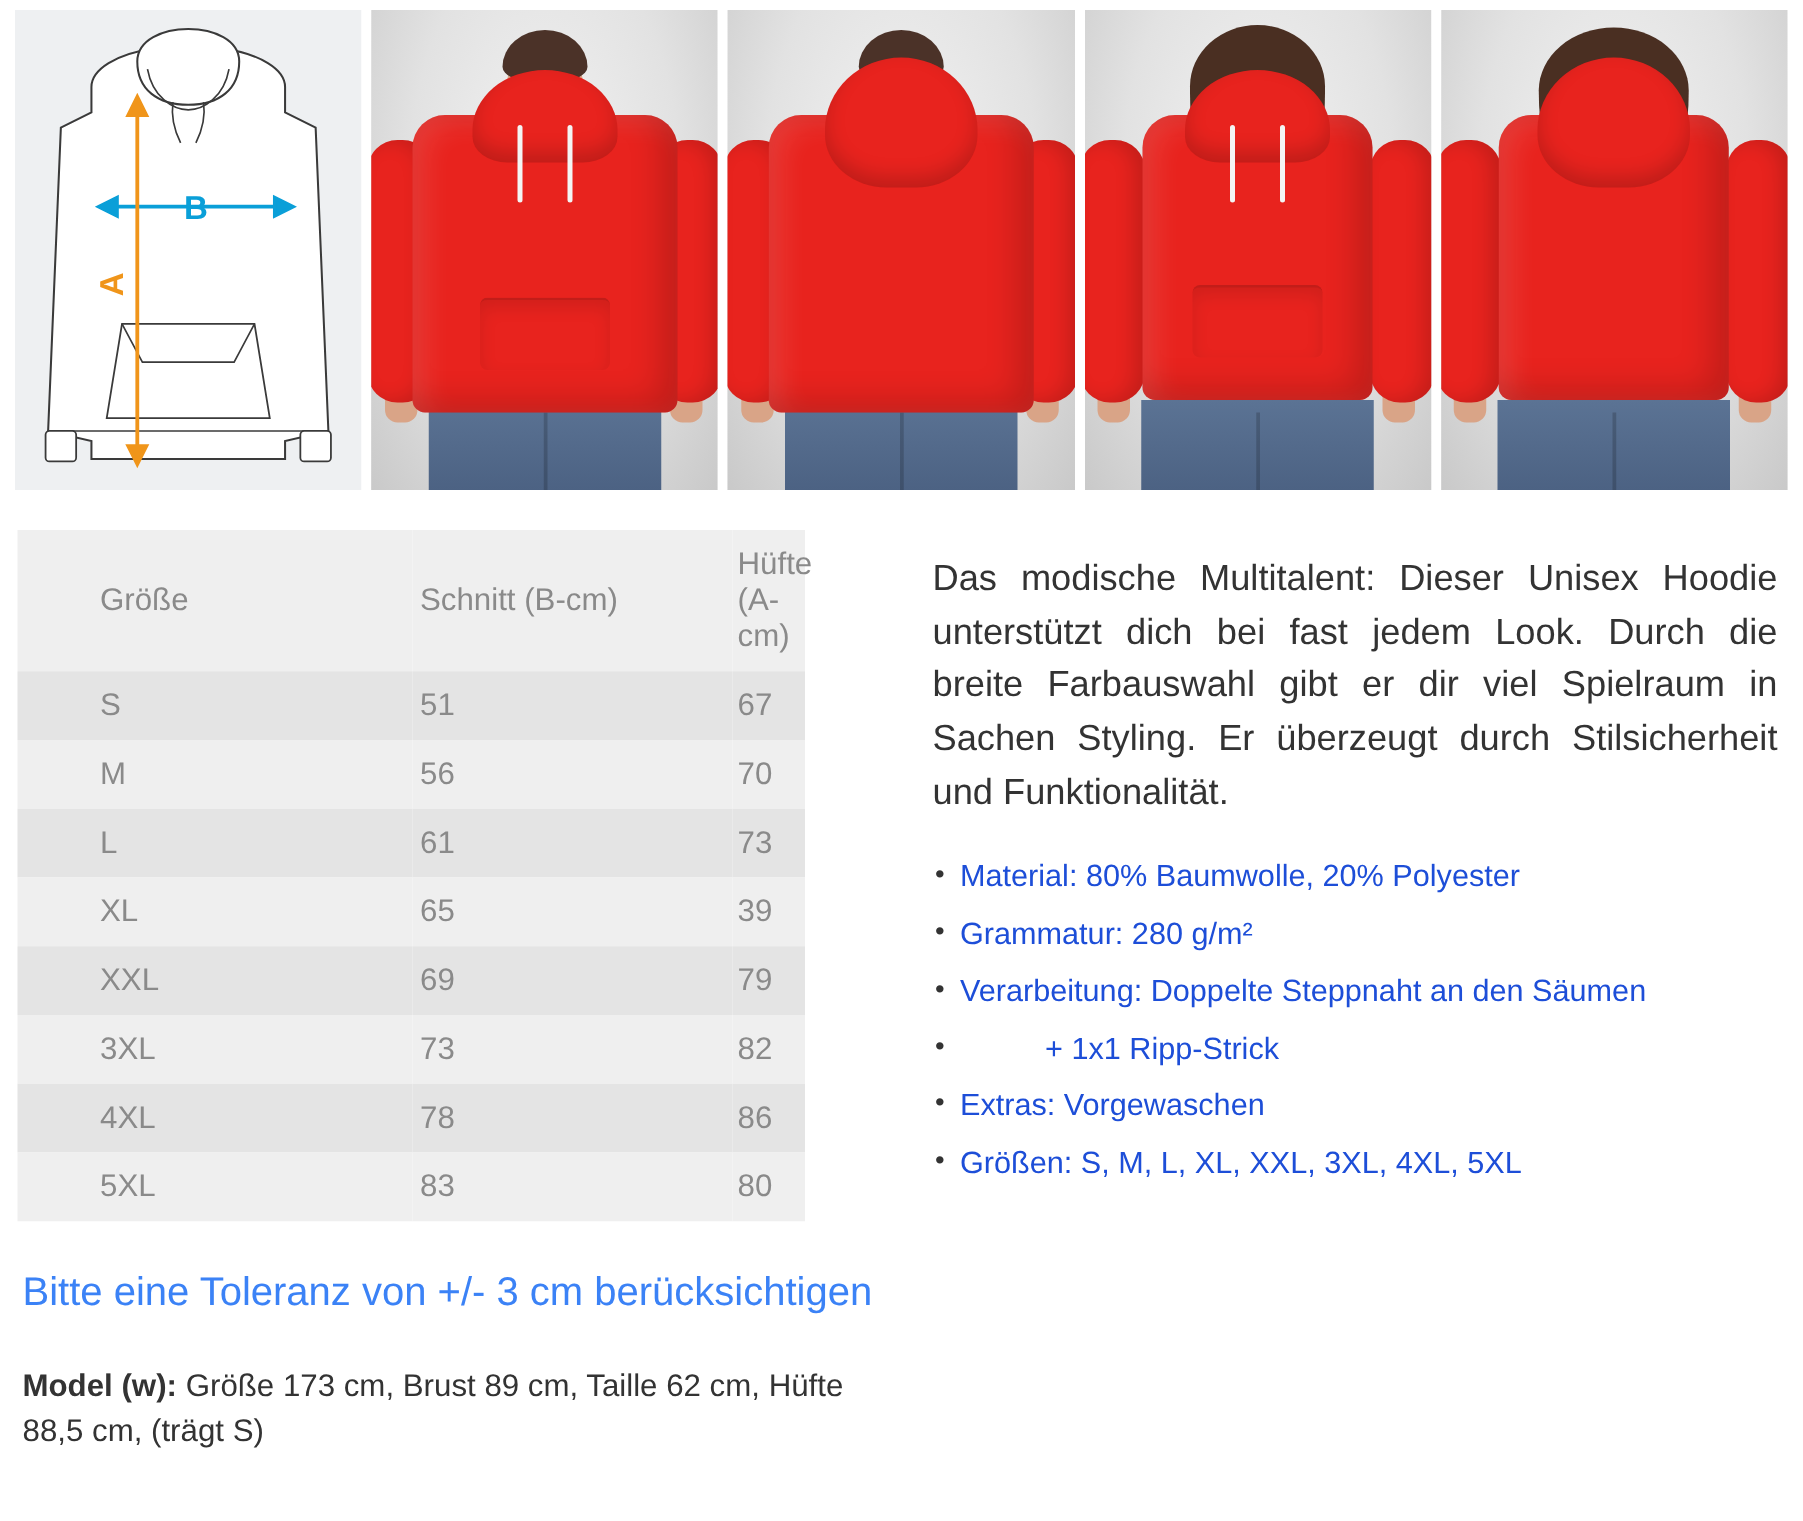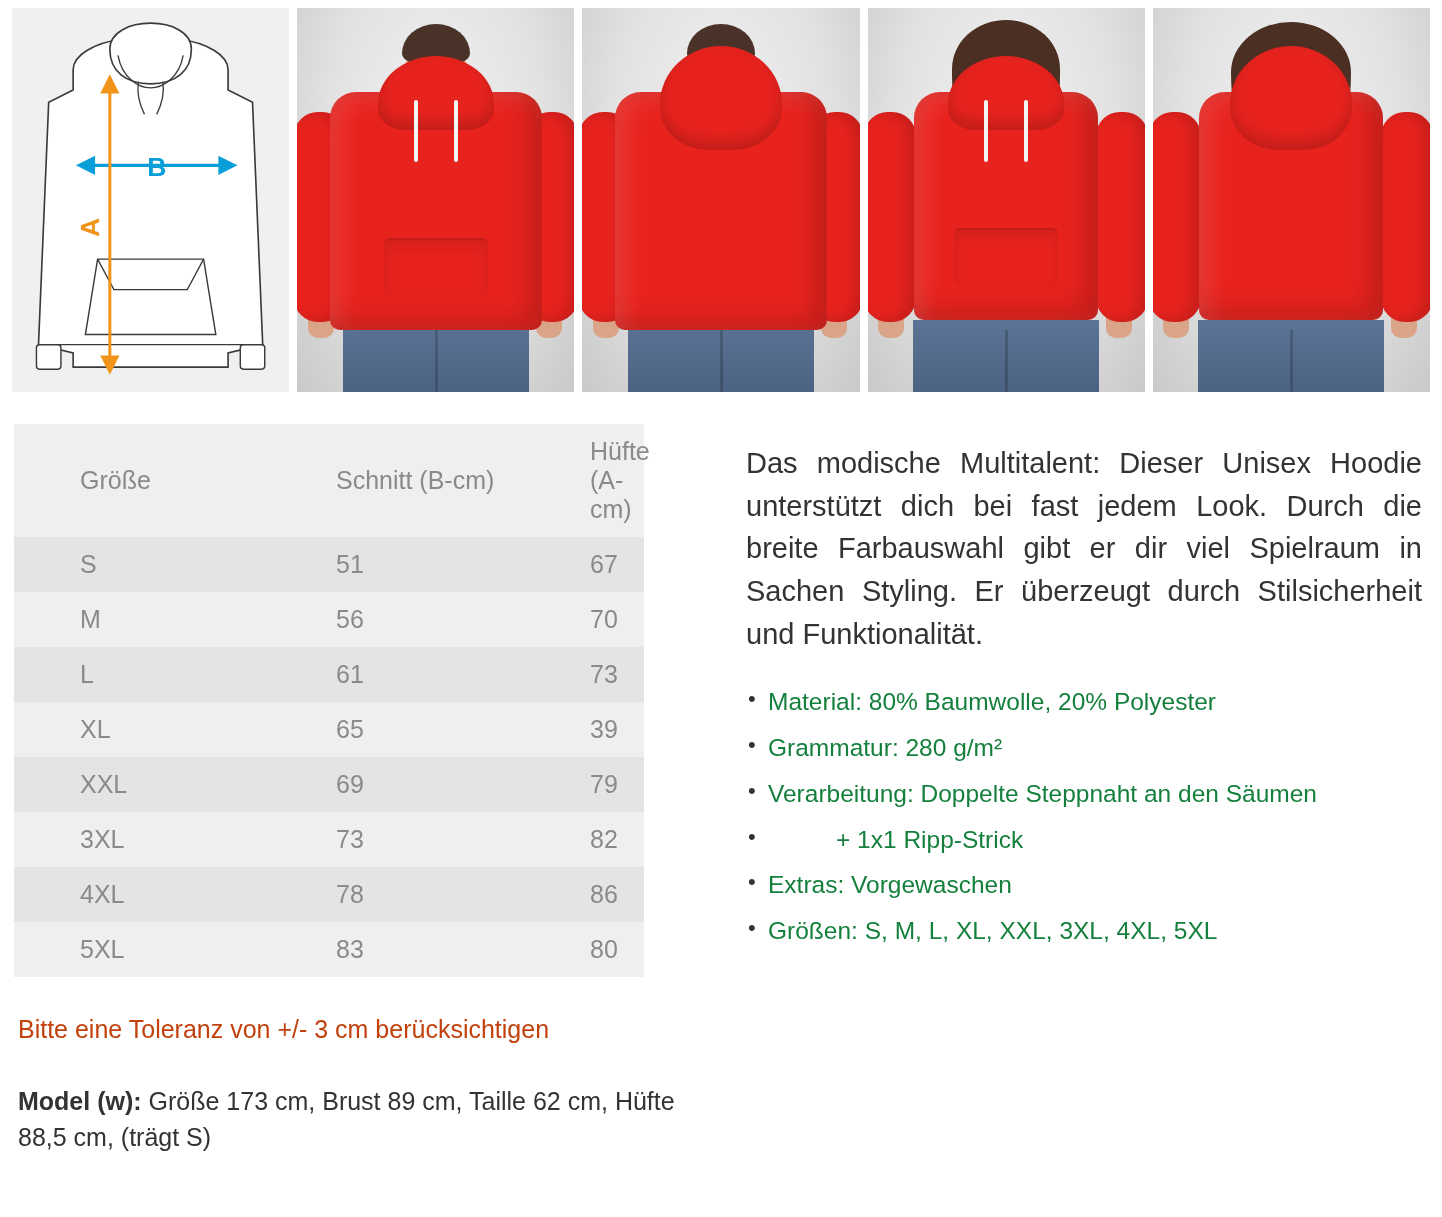--- a/index.html
+++ b/index.html
@@ -239,22 +239,22 @@
   table.size-table td:first-child { padding-left: 66px; width: 250px; }
   table.size-table th:nth-child(2),
   table.size-table td:nth-child(2) { padding-left: 6px; width: 250px; }
   table.size-table th:nth-child(3),
   table.size-table td:nth-child(3) { padding-left: 4px; }
   table.size-table tr.odd { background: #efefef; }
   table.size-table tr.even { background: #e4e4e4; }
   table.size-table tr.head-row { background: #efefef; }
 
   .note {
-    font-size: 25px;
-    color: #c2410c;
+    font-size: 32px;
+    color: #3b82f6;
     margin: 38px 0 0 4px;
   }
   .model-line {
     font-size: 25px;
     color: #333;
     margin: 40px 0 0 4px;
     line-height: 1.42;
     max-width: 700px;
   }
   .model-line b { font-weight: bold; }
@@ -269,21 +269,21 @@
   }
   ul.features {
     list-style: none;
     margin: 0;
     padding: 0;
   }
   ul.features li {
     position: relative;
     font-size: 24.5px;
     line-height: 1.38;
-    color: #15803d;
+    color: #1d4ed8;
     padding-left: 22px;
     margin-bottom: 12px;
   }
   ul.features li::before {
     content: "\2022";
     position: absolute;
     left: 2px;
     top: -1px;
     font-size: 22px;
     color: #333;

